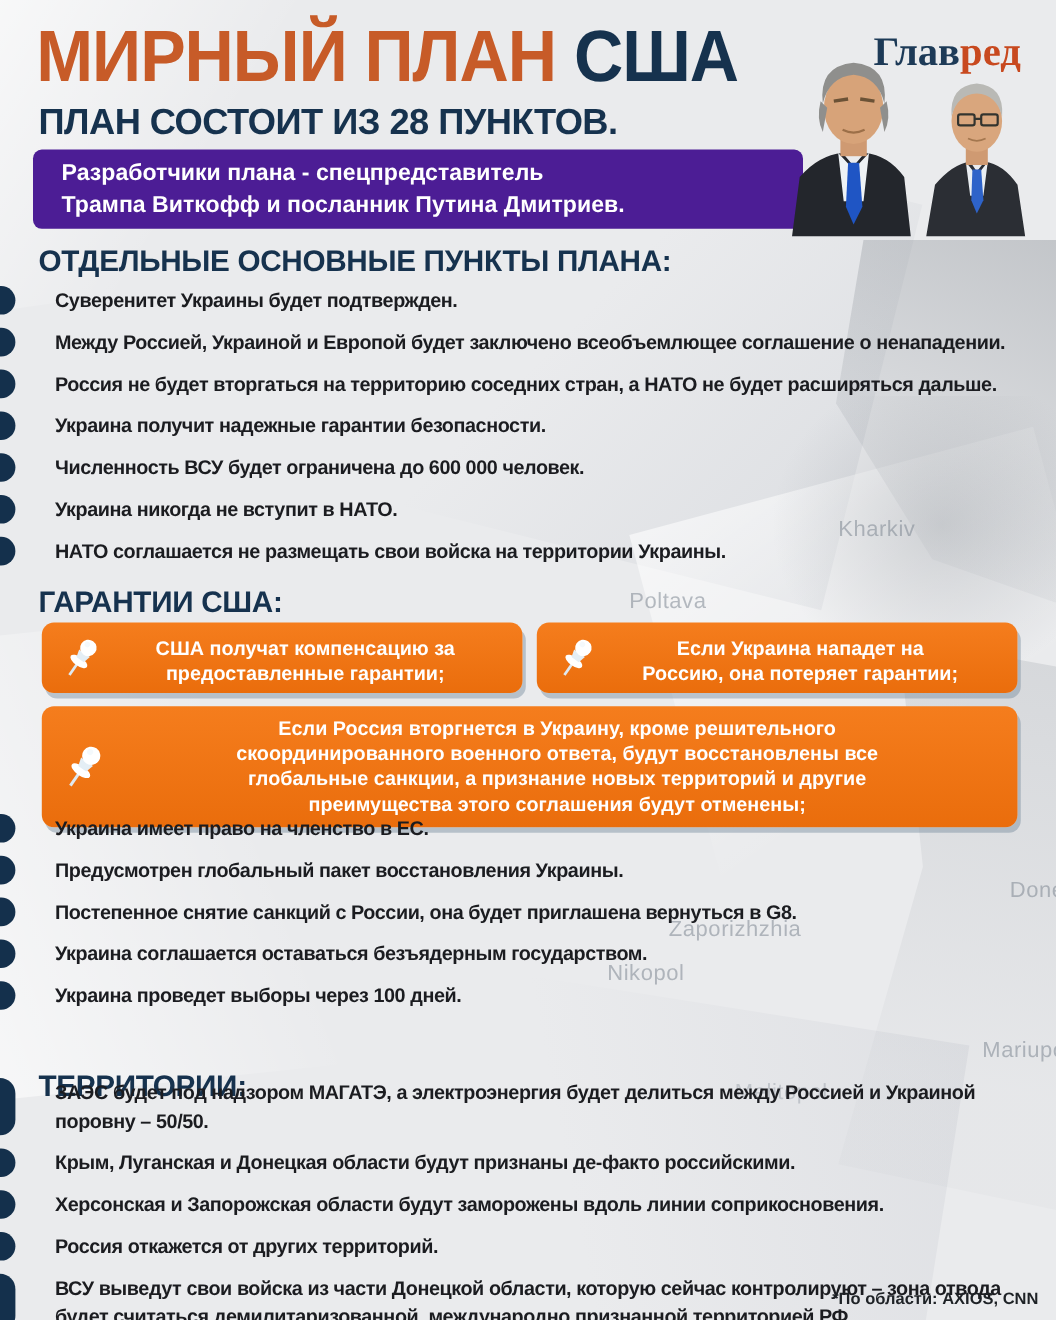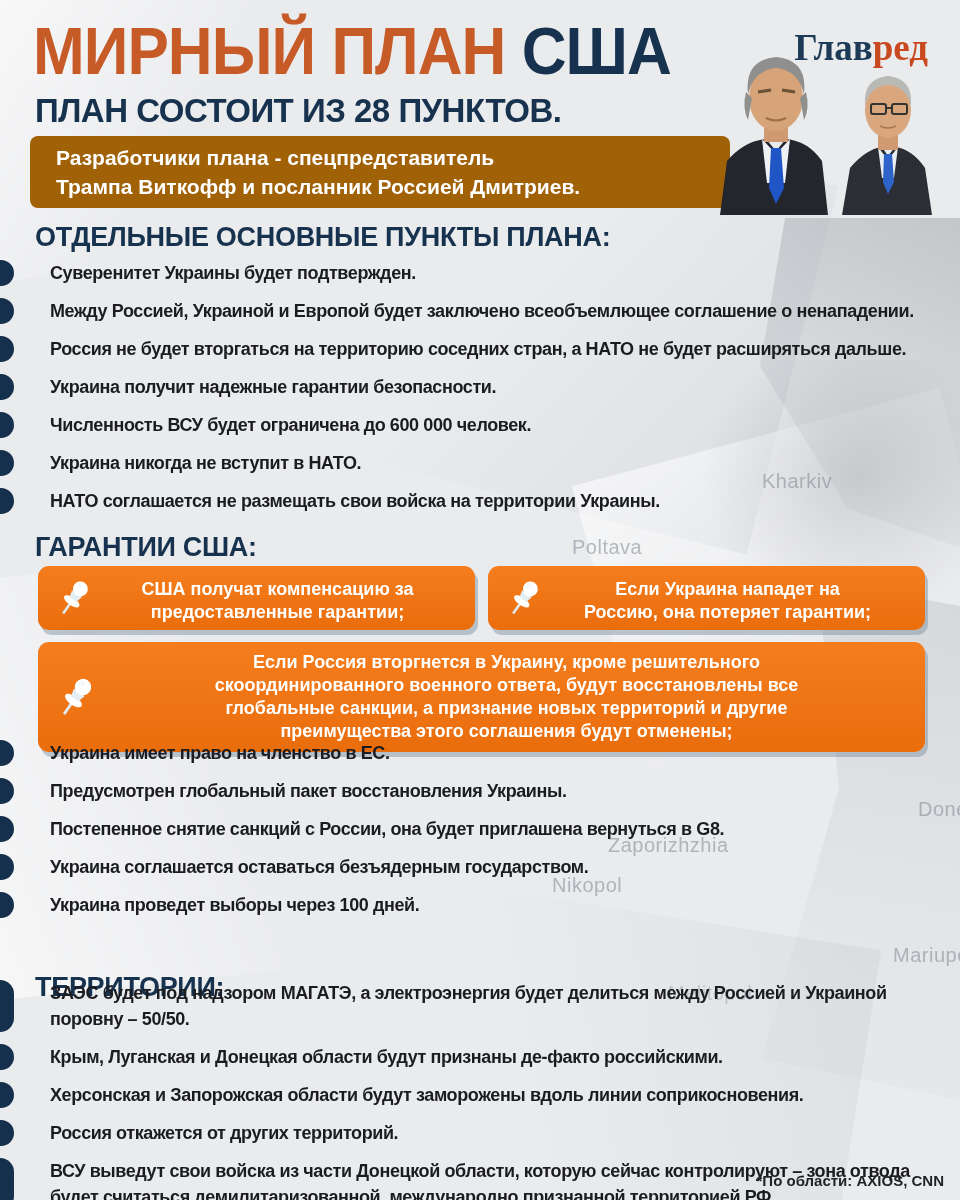--- a/index.html
+++ b/index.html
@@ -51,21 +51,21 @@
   .title { position:absolute; left:33px; top:16px; font-size:66px; line-height:70px;
            font-weight:800; letter-spacing:-1px; transform:scaleX(.94); transform-origin:left; white-space:nowrap; }
   .title .t-orange { color:#c75b28; }
   .title .t-navy   { color:#16324e; }
   .subtitle { position:absolute; left:35px; top:92px; font-size:33px; font-weight:700;
               letter-spacing:-.5px; color:#16324e; white-space:nowrap; }
   .logo { position:absolute; right:32px; top:26px; font-family:"Liberation Serif", serif;
           font-weight:700; font-size:37px; white-space:nowrap; }
   .logo .l-navy { color:#1d3a57; } .logo .l-red { color:#c8491f; }
   .note-box { position:absolute; left:30px; top:136px; width:700px; height:72px;
-              background:#a16207; border-radius:8px; color:#fff;
+              background:#4c1d95; border-radius:8px; color:#fff;
               display:flex; flex-direction:column; justify-content:center;
               padding-left:26px; font-size:21px; font-weight:700; line-height:29px; }
   .photos { position:absolute; left:682px; top:48px; width:278px; height:167px; }
 
   
   .section-title { position:absolute; left:35px; font-size:27px; font-weight:800;
                    letter-spacing:-.3px; color:#16324e; white-space:nowrap; }
   .st-1 { top:222px; } .st-2 { top:532px; } .st-3 { top:972px;text-align:right; }
 
   .bullet-list { position:absolute; left:0; width:960px; }
@@ -116,21 +116,21 @@
   <span class="map-label ml-6">Nikopol</span>
   <span class="map-label ml-7">Mariupol</span>
   <span class="map-label ml-8">Melitopol</span>
 
   <h1 class="title"><span class="t-orange">МИРНЫЙ ПЛАН </span><span class="t-navy">США</span></h1>
   <div class="subtitle">ПЛАН СОСТОИТ ИЗ 28 ПУНКТОВ.</div>
   <div class="logo"><span class="l-navy">Глав</span><span class="l-red">ред</span></div>
 
   <div class="note-box">
     <span>Разработчики плана - спецпредставитель</span>
-    <span>Трампа Виткофф и посланник Россией Дмитриев.</span>
+    <span>Трампа Виткофф и посланник Путина Дмитриев.</span>
   </div>
 
   <svg class="photos" viewBox="0 0 278 167">
 
     <g>
       <path d="M160,167 L168,120 Q184,101 200,99 L206,108 L213,99 Q230,101 243,120 L250,167 Z" fill="#2b2e34"></path>
       <path d="M196,99 L206,112 L216,99 L212,130 L200,130 Z" fill="#e9eef2"></path>
       <path d="M202,106 L210,106 L212,134 L206,146 L201,134 Z" fill="#2e63c9"></path>
       <rect x="196" y="84" width="20" height="18" fill="#cf9a72"></rect>
       <ellipse cx="206" cy="62" rx="23" ry="28" fill="#d9a67d"></ellipse>

